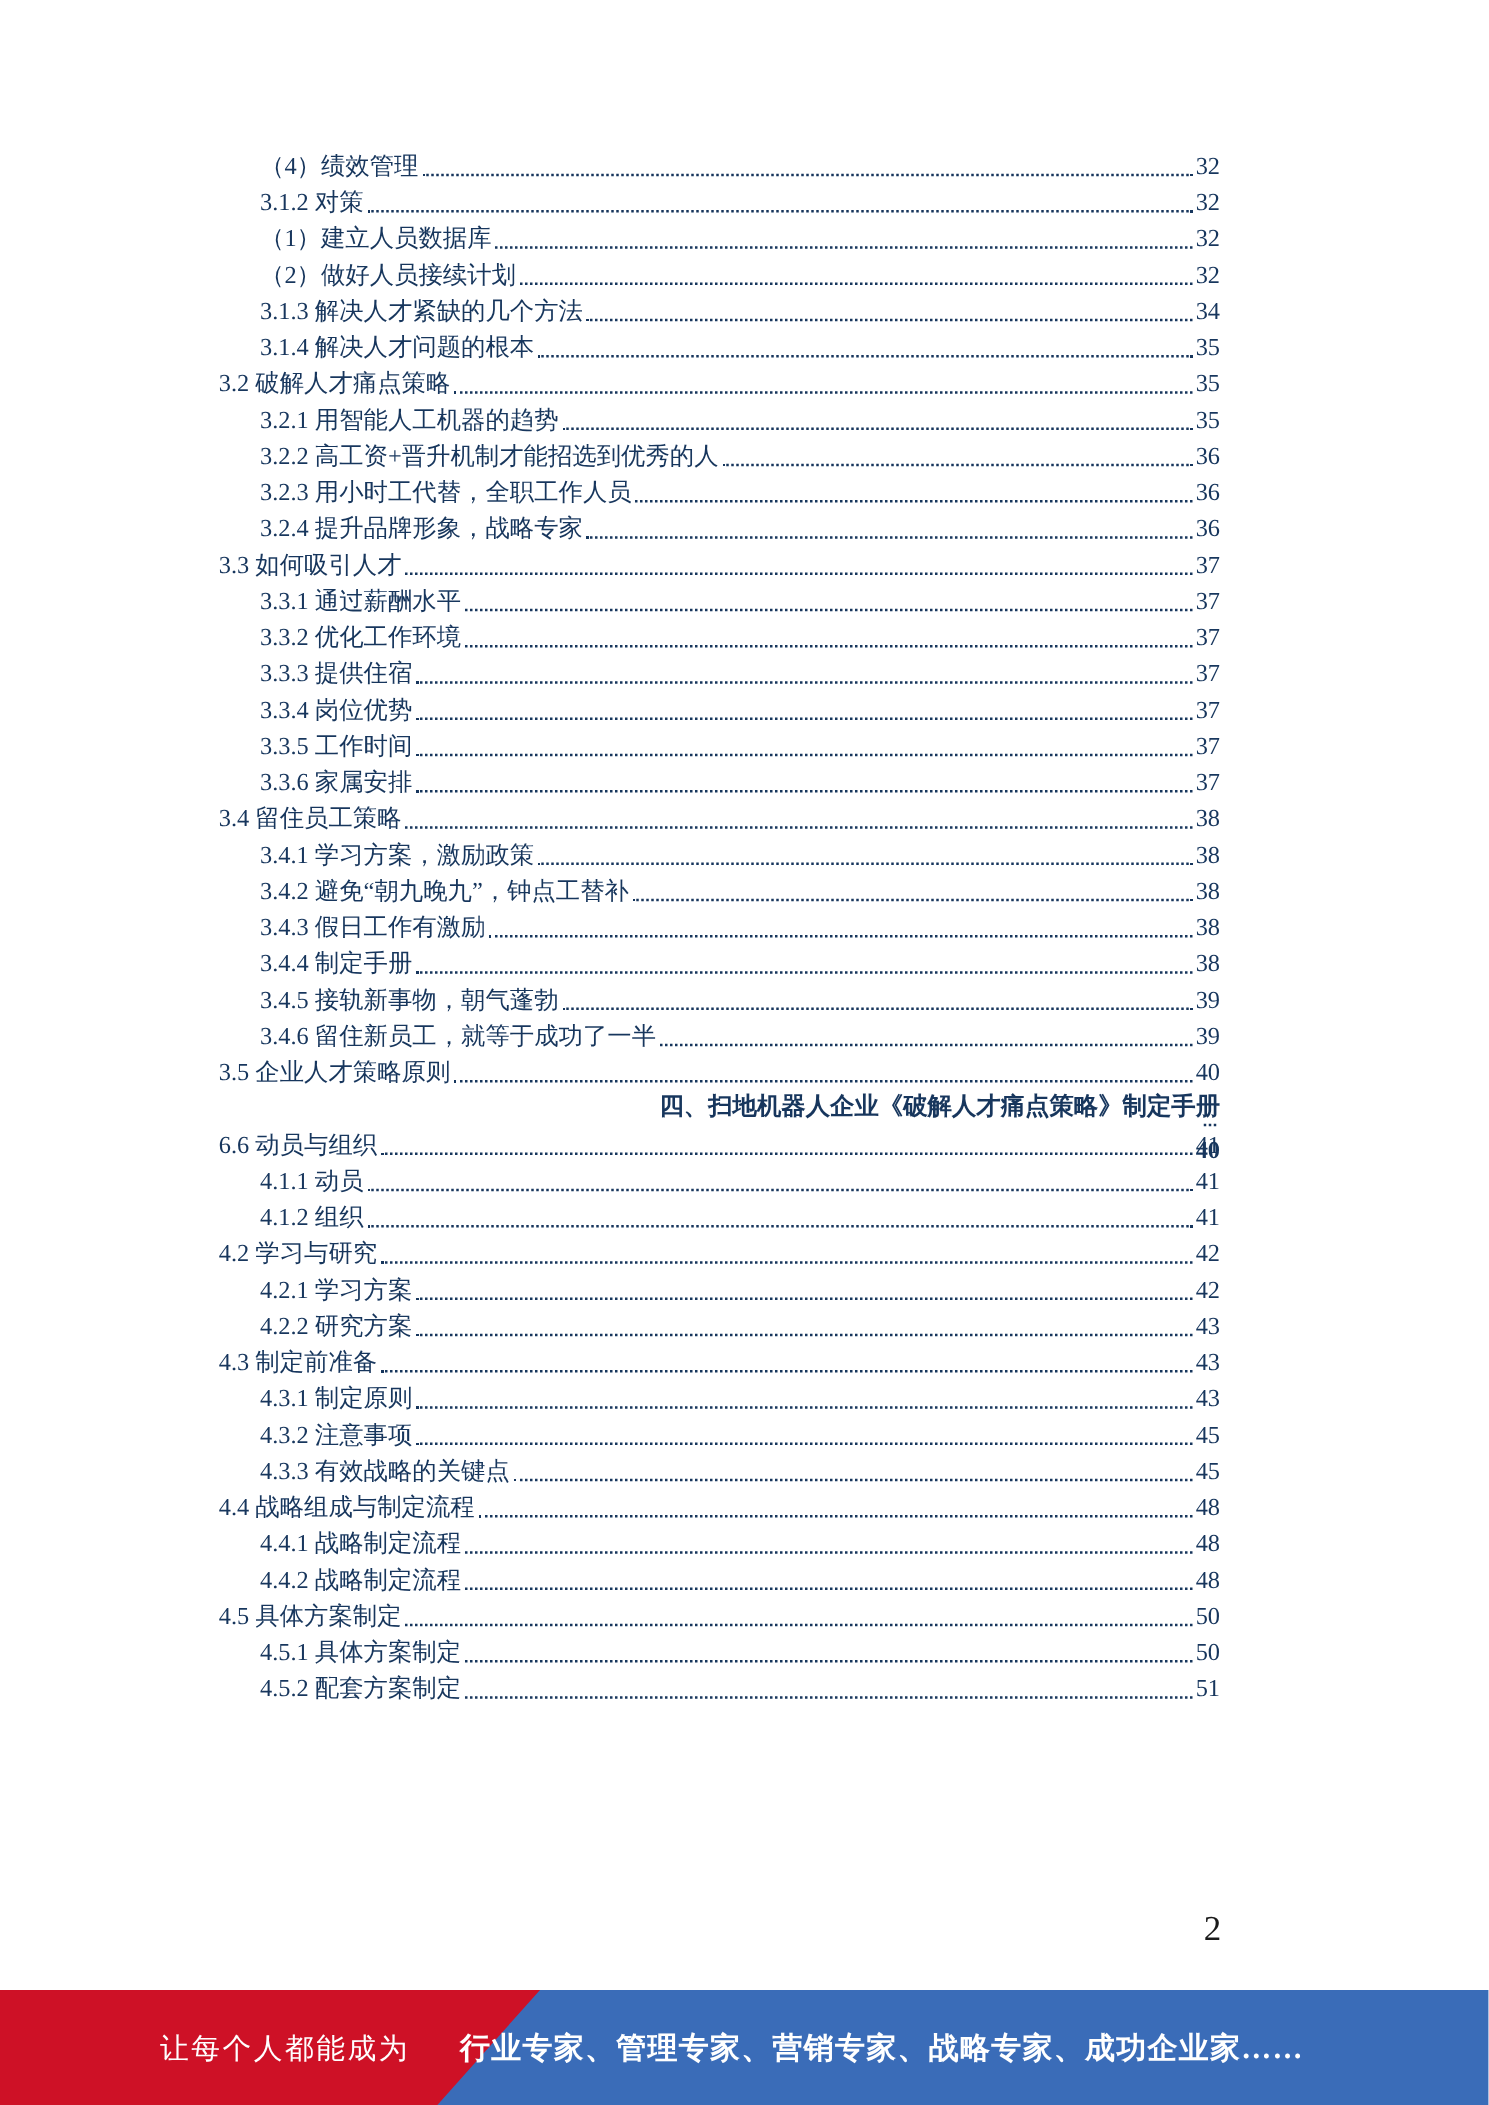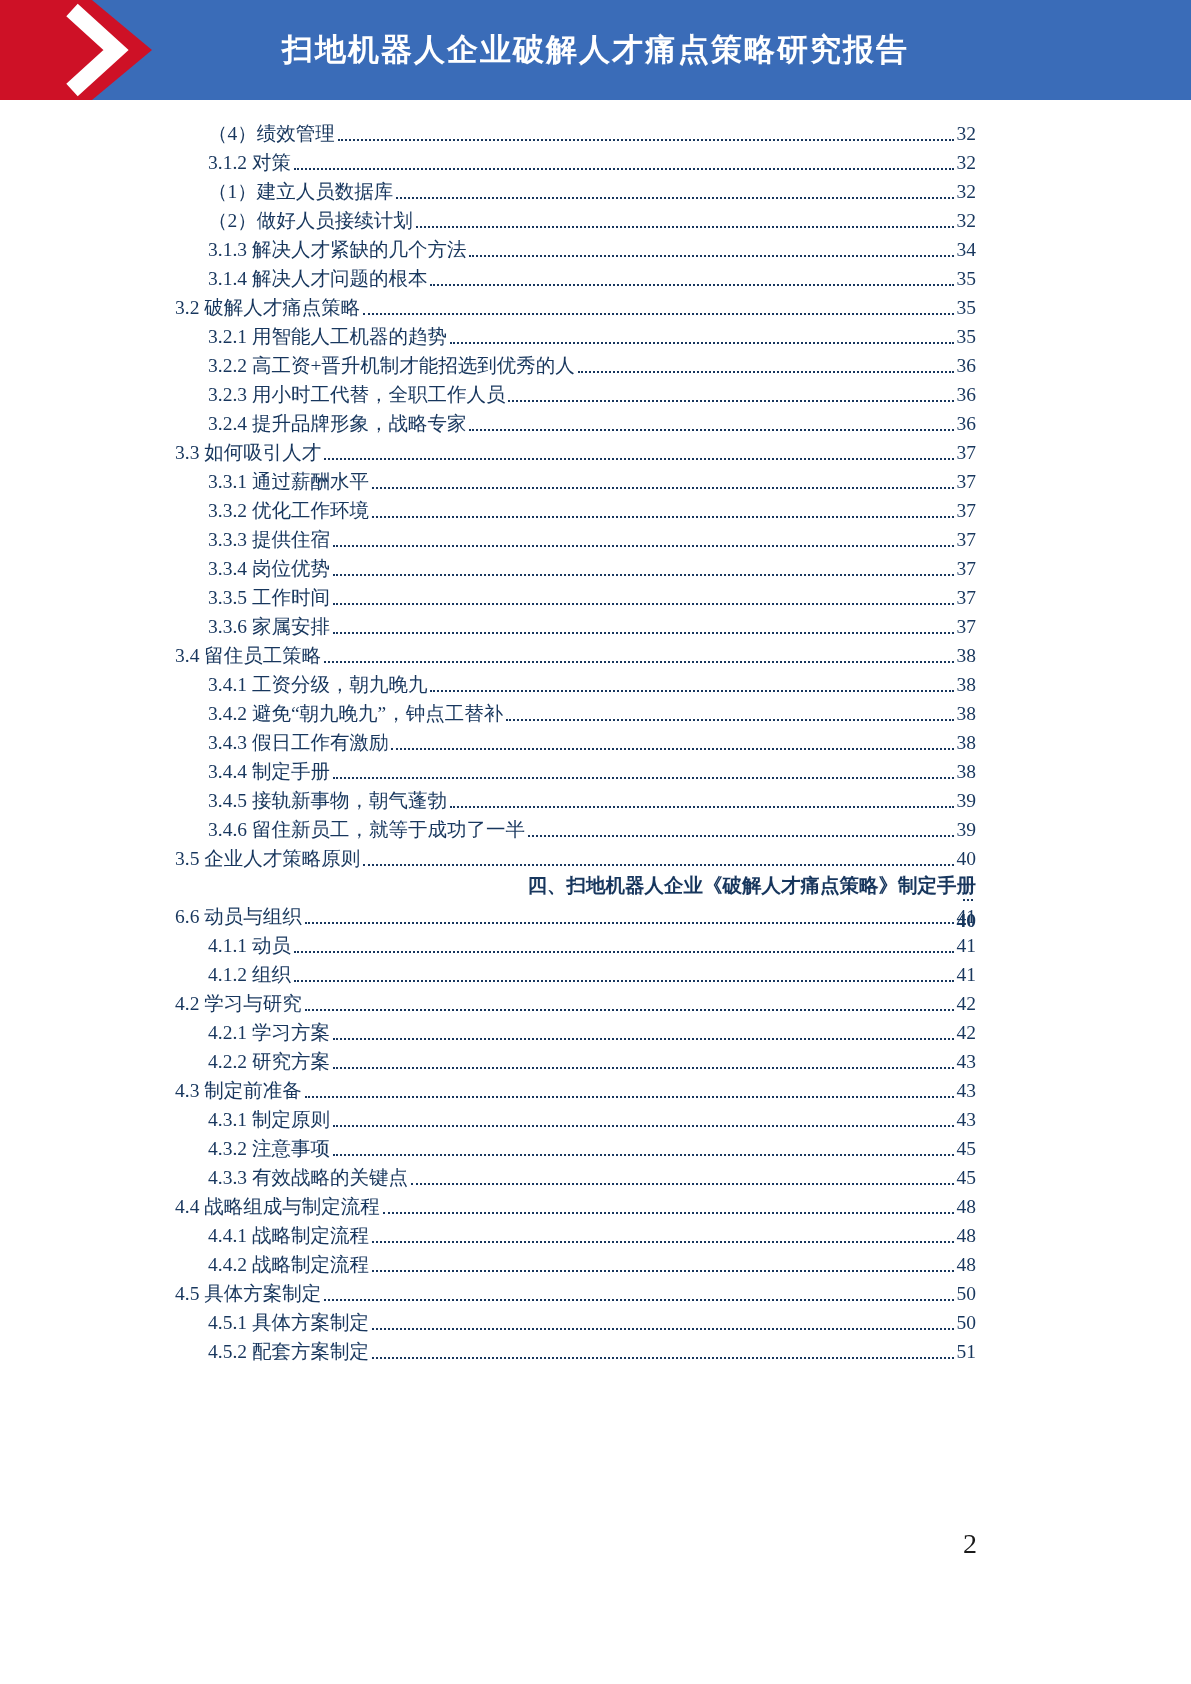--- a/index.html
+++ b/index.html
@@ -120,27 +120,20 @@
     letter-spacing: 1px;
     font-family: "Liberation Serif", "DejaVu Serif", serif;
     white-space: nowrap;
   }
 </style>
 </head>
 <body>
 
 <div class="page" style="--blue: #3a6cb8; --red: #ce1126; --text: #17365d;">
 
-  <div class="header">
-    <svg class="header-icon" viewBox="0 0 160 100" preserveAspectRatio="none" aria-hidden="true">
-      <polygon points="0,0 92,0 152,50 92,100 0,100" fill="var(--red)"></polygon>
-      <polyline points="72,10 116,50 72,90" fill="none" stroke="#ffffff" stroke-width="17"></polyline>
-    </svg>
-    <div class="header-title">扫地机器人企业破解人才痛点策略研究报告</div>
-  </div>
 
   <div class="toc" id="toc">
       <div class="toc-row level-3">
         <span class="toc-label">（4）绩效管理</span>
         <span class="toc-dots"></span>
         <span class="toc-page">32</span>
       </div>
       <div class="toc-row level-2">
         <span class="toc-label">3.1.2 对策</span>
         <span class="toc-dots"></span>
@@ -225,21 +218,21 @@
         <span class="toc-label">3.3.6 家属安排</span>
         <span class="toc-dots"></span>
         <span class="toc-page">37</span>
       </div>
       <div class="toc-row level-1">
         <span class="toc-label">3.4 留住员工策略</span>
         <span class="toc-dots"></span>
         <span class="toc-page">38</span>
       </div>
       <div class="toc-row level-2">
-        <span class="toc-label">3.4.1 工资分级，朝九晚九</span>
+        <span class="toc-label">3.4.1 学习方案，激励政策</span>
         <span class="toc-dots"></span>
         <span class="toc-page">38</span>
       </div>
       <div class="toc-row level-2">
         <span class="toc-label">3.4.2 避免“朝九晚九”，钟点工替补</span>
         <span class="toc-dots"></span>
         <span class="toc-page">38</span>
       </div>
       <div class="toc-row level-2">
         <span class="toc-label">3.4.3 假日工作有激励</span>
@@ -348,14 +341,19 @@
       </div>
       <div class="toc-row level-2">
         <span class="toc-label">4.5.2 配套方案制定</span>
         <span class="toc-dots"></span>
         <span class="toc-page">51</span>
       </div>
     </div>
 
   <div class="page-number">2</div>
 
+  <div class="footer">
+    <div class="footer-red"></div>
+    <div class="footer-left-text">让每个人都能成为</div>
+    <div class="footer-right-text">行业专家、管理专家、营销专家、战略专家、成功企业家……</div>
+  </div>
 
 </div>
 
 </body></html>

